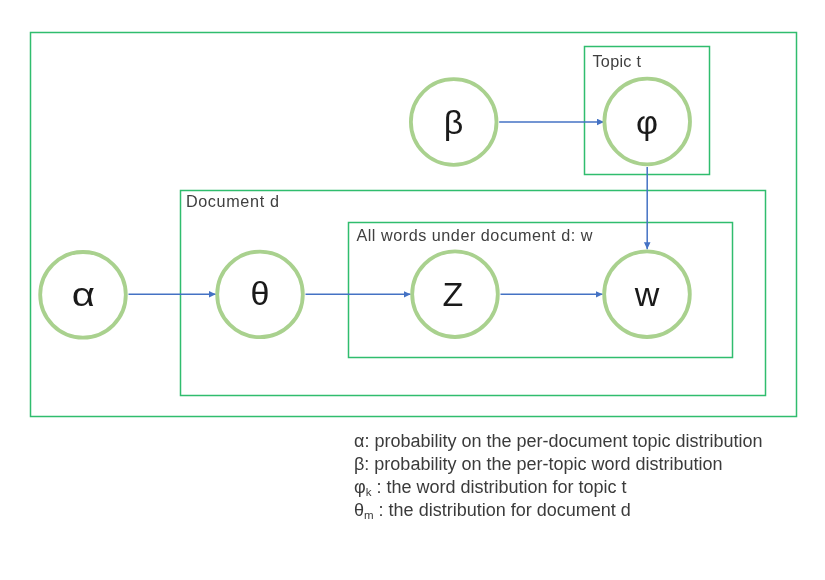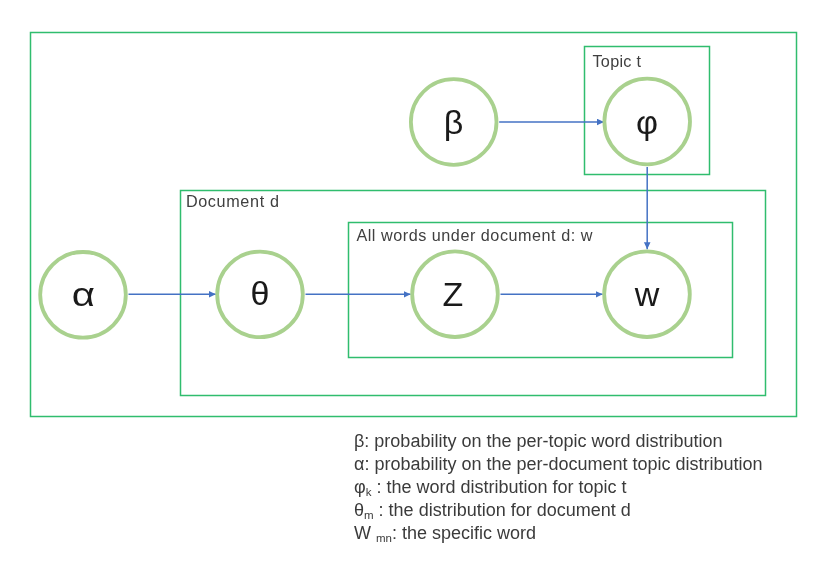--- a/index.html
+++ b/index.html
@@ -51,18 +51,17 @@
   <g fill="#1a1a1a" font-size="34" text-anchor="middle">
     <text x="0" y="0" transform="translate(83.3,305.5) scale(1.18,1)">α</text>
     <text x="260" y="305.2">θ</text>
     <text x="453" y="306">Z</text>
     <text x="647" y="306">w</text>
     <text x="453.5" y="133.5">β</text>
     <text x="647" y="134">φ</text>
   </g>
 </svg>
 <div id="legend">
+  <div>α: probability on the per-document topic distribution</div>
   <div>β: probability on the per-topic word distribution</div>
-  <div>α: probability on the per-document topic distribution</div>
   <div>φ<sub>k</sub> : the word distribution for topic t</div>
   <div>θ<sub>m</sub> : the distribution for document d</div>
-  <div>W <sub>mn</sub>: the specific word</div>
 </div>
 
 </body></html>

